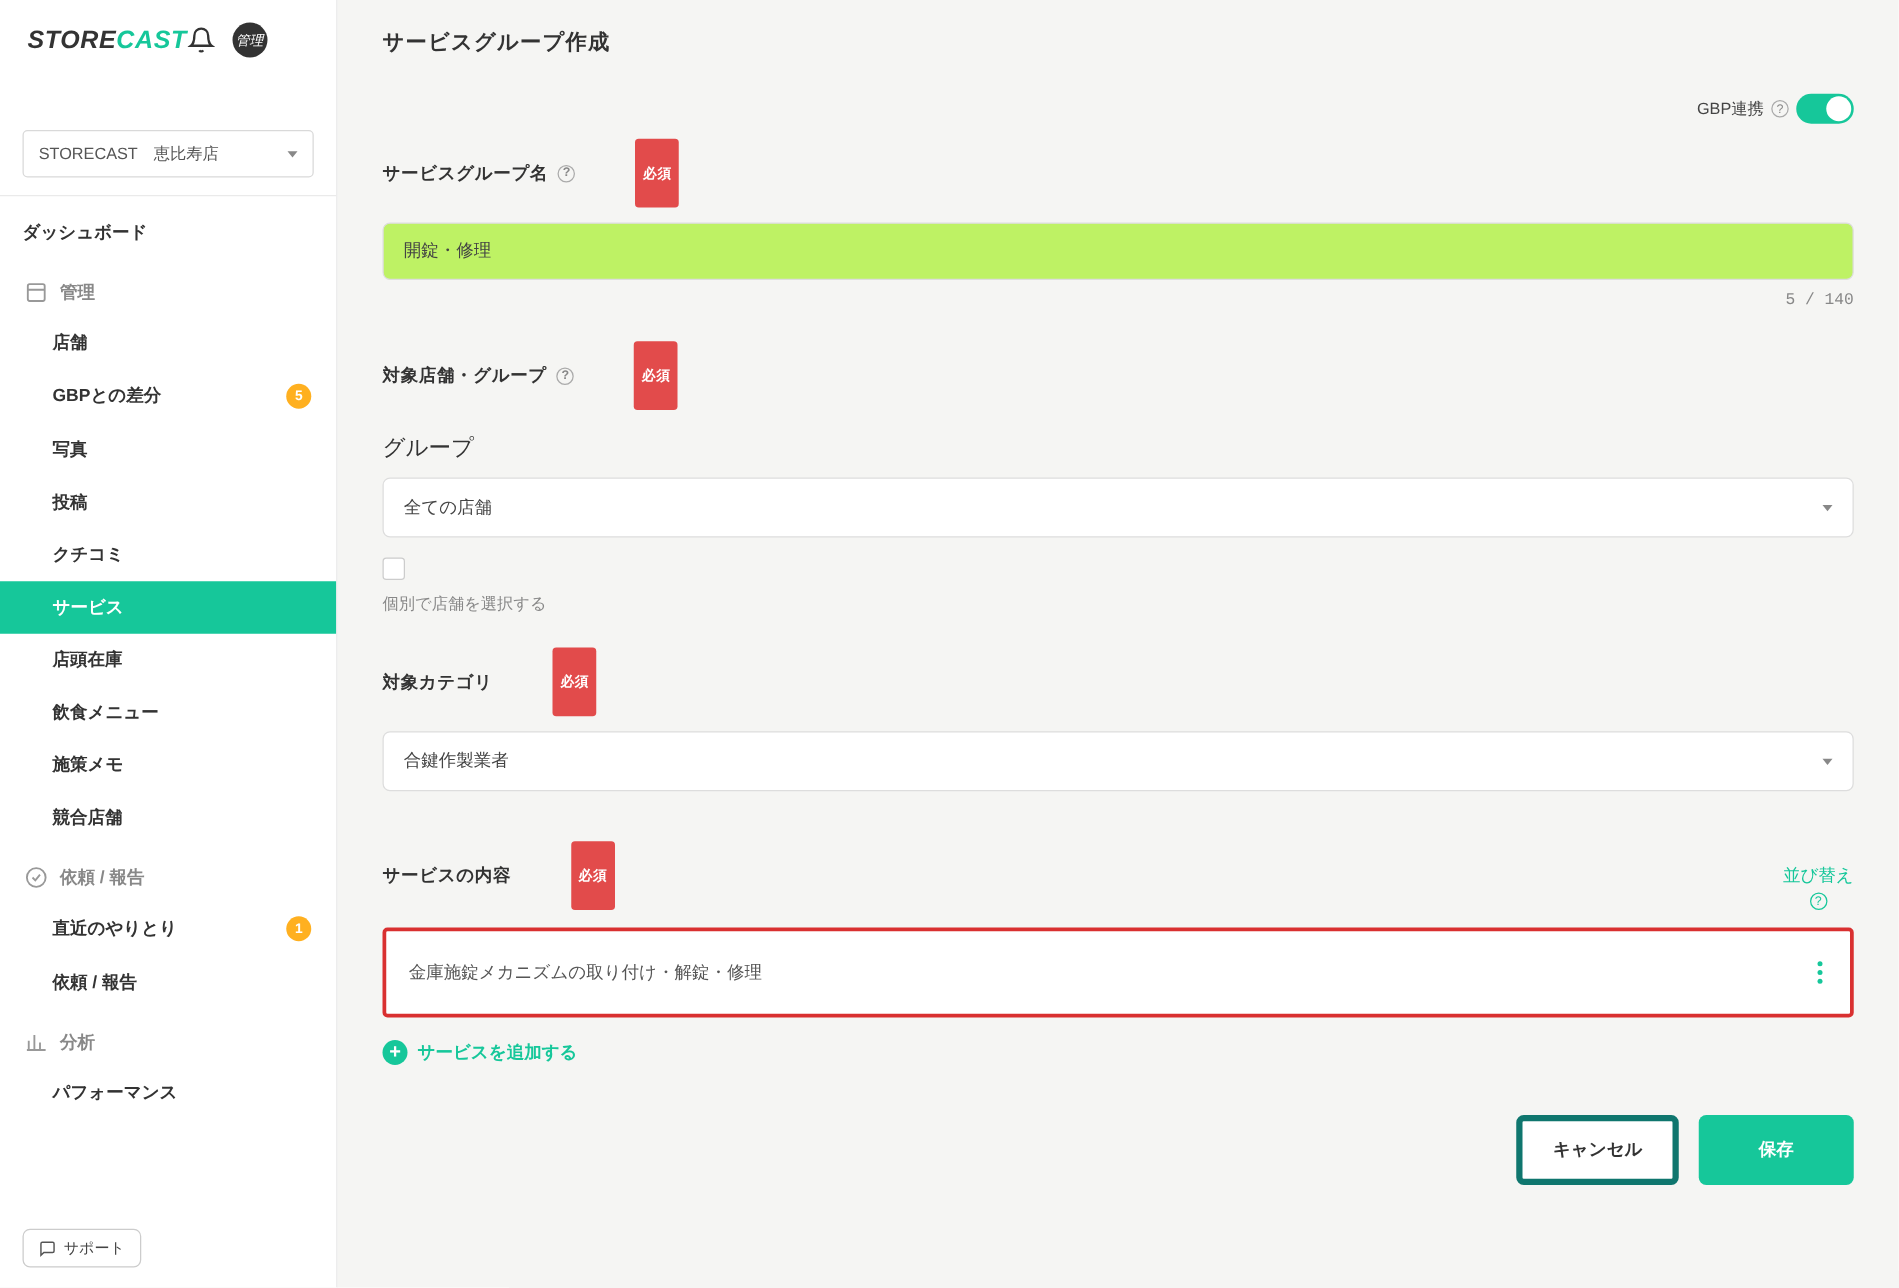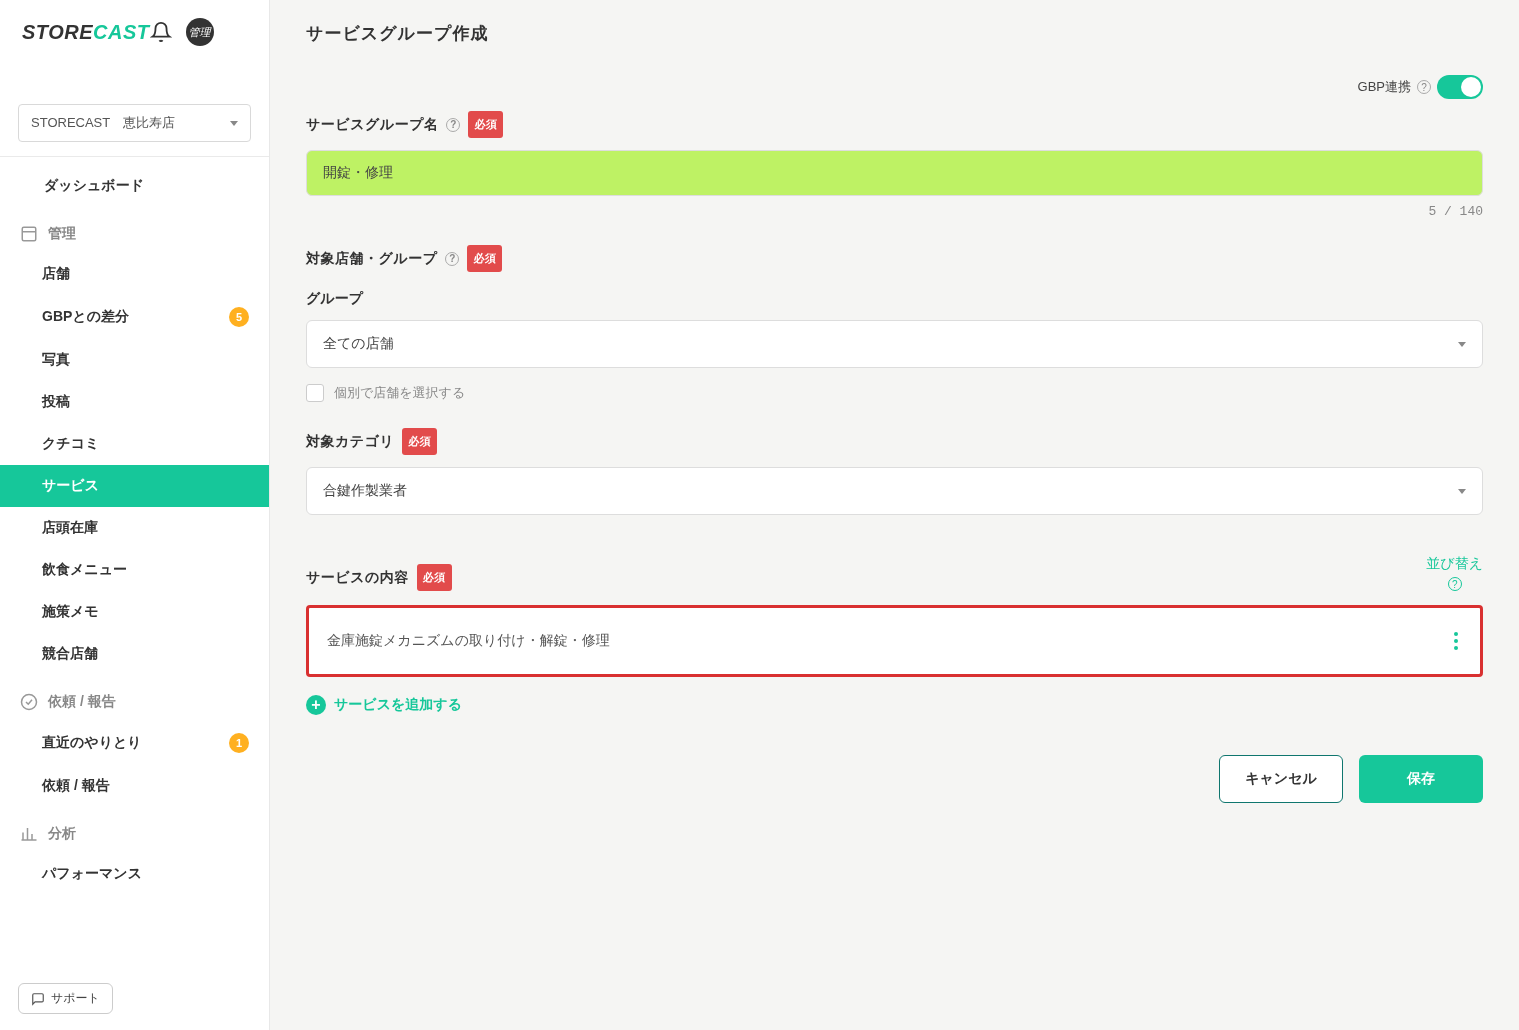--- a/index.html
+++ b/index.html
@@ -15,53 +15,53 @@
 .avatar-badge { width:28px; height:28px; border-radius:50%; background:#333; color:#fff; font-size:11px; display:flex; align-items:center; justify-content:center; cursor:pointer; }
 .store-select-wrap { padding:0 18px 14px; border-bottom:1px solid #eaeaea; }
 .store-select { border:1px solid #d9d9d9; border-radius:4px; padding:9px 12px; font-size:13px; color:#555; background:#fff; display:flex; align-items:center; justify-content:space-between; cursor:pointer;margin-top:40px; }
 .caret-down { width:0; height:0; border-left:4px solid transparent; border-right:4px solid transparent; border-top:5px solid #888; }
 .nav { flex:1; overflow-y:auto; padding-top:8px; }
 .nav-item { display:flex; align-items:center; gap:12px; padding:12px 20px 12px 42px; font-size:14px; color:#333; font-weight:700; cursor:pointer; position:relative; }
 .nav-item.active { background:#16c79a; color:#fff; }
 .nav-section { display:flex; align-items:center; gap:10px; padding:18px 20px 10px 20px; font-size:14px; color:#888; font-weight:600; }
 .nav-section svg { width:18px; height:18px; }
 .nav .badge { margin-left:auto; background:#ffb020; color:#fff; border-radius:50%; min-width:20px; height:20px; font-size:11px; display:flex; align-items:center; justify-content:center; font-weight:700; }
-.nav .dashboard { padding-left:44px; font-weight:700; color:#333; }
+.nav .dashboard { padding-left:18px; font-weight:700; color:#333; }
 .support-btn { position:absolute; left:18px; bottom:16px; display:flex; align-items:center; gap:6px; border:1px solid #ccc; border-radius:6px; padding:6px 12px; font-size:12px; color:#444; background:#fff; cursor:pointer; }
 .support-btn svg{ width:14px; height:14px; }
 
 .nav::-webkit-scrollbar{width:8px;} .nav::-webkit-scrollbar-thumb{background:#ccc;border-radius:4px;}
 
 .main { flex:1; background:#f5f5f3; overflow-y:auto; display:flex; flex-direction:column; }
 .main-header { padding:22px 36px 30px; }
 .page-title { font-size:17px; font-weight:700; color:#333; letter-spacing:1px; }
 .content { padding:0 36px 40px; flex:1; }
 .gbp-row { display:flex; justify-content:flex-end; align-items:center; gap:6px; margin-bottom:12px; font-size:13px; color:#444; }
 .help-icon { width:14px; height:14px; border:1px solid #aaa; border-radius:50%; display:inline-flex; align-items:center; justify-content:center; font-size:10px; color:#888; }
 .toggle { width:46px; height:24px; border-radius:12px; background:#16c79a; position:relative; cursor:pointer; }
 .toggle::after { content:""; position:absolute; right:2px; top:2px; width:20px; height:20px; border-radius:50%; background:#fff; }
 .field-label { display:flex; align-items:center; gap:8px; font-size:14px; font-weight:700; color:#333; margin:26px 0 12px; letter-spacing:.5px; }
 .field-label.first{ margin-top:0; }
-.req-tag { background:#e24b4b; color:#fff; font-size:11px; font-weight:700; padding:6px 6px; border-radius:3px; }
+.req-tag { background:#e24b4b; color:#fff; font-size:11px; font-weight:700; padding:20px 6px; border-radius:3px;margin-left:40px; }
 .text-input { width:100%; border:1px solid #ddd; border-radius:6px; background:#bef264; padding:14px 16px; font-size:14px; color:#444; }
 .counter { text-align:right; font-size:13px; color:#888; margin-top:8px;font-family:Liberation Mono, monospace; }
-.sublabel { font-size:14px; font-weight:700; color:#333; margin:18px 0 12px; }
+.sublabel { font-size:18px; font-weight:400; color:#333; margin:18px 0 12px; }
 .select-box { width:100%; border:1px solid #ddd; border-radius:6px; background:#fff; padding:14px 16px; font-size:14px; color:#444; display:flex; align-items:center; justify-content:space-between; cursor:pointer; }
-.checkbox-row { display:flex; align-items:flex-start; gap:10px; margin-top:16px; color:#888; font-size:13px; }
+.checkbox-row { display:flex; align-items:flex-start; gap:10px; margin-top:16px; color:#888; font-size:13px;flex-direction:column; }
 .checkbox { width:18px; height:18px; border:1px solid #ccc; border-radius:3px; background:#fff; cursor:pointer; }
 .services-header { display:flex; align-items:flex-end; justify-content:space-between; margin:40px 0 14px; }
 .sort-link { color:#16c79a; font-weight:400; font-size:14px; display:flex; align-items:center; gap:4px; cursor:pointer;flex-direction:column; }
 .service-item { border:3px solid #d93030; border-radius:4px; background:#fff; padding:20px 18px; display:flex; align-items:center; justify-content:space-between; font-size:14px; color:#555; }
 .kebab { display:flex; flex-direction:column; gap:3px; cursor:pointer; padding:4px; }
 .kebab span{ width:4px; height:4px; border-radius:50%; background:#16c79a; }
 .add-service { display:flex; align-items:center; gap:8px; color:#16c79a; font-weight:700; font-size:14px; margin-top:18px; cursor:pointer; }
 .plus-circle { width:20px; height:20px; border-radius:50%; background:#16c79a; color:#fff; display:flex; align-items:center; justify-content:center; font-size:16px; font-weight:700; line-height:1; }
 .footer-btns { display:flex; justify-content:flex-end; gap:16px; margin-top:40px; }
 .btn { min-width:124px; padding:14px 24px; border-radius:6px; font-size:14px; font-weight:700; cursor:pointer; border:none; text-align:center; }
-.btn-outline { background:#fff; border:1px solid #0f766e; color:#333; }
+.btn-outline { background:#fff; border:5px solid #0f766e; color:#333; }
 .btn-primary { background:#16c79a; color:#fff; }
 </style>
 </head>
 <body>
 
 <div class="app">
   <aside class="sidebar">
     <div class="side-top">
       <div class="logo">
         <span>STORE</span><span class="cast">CAST</span>

